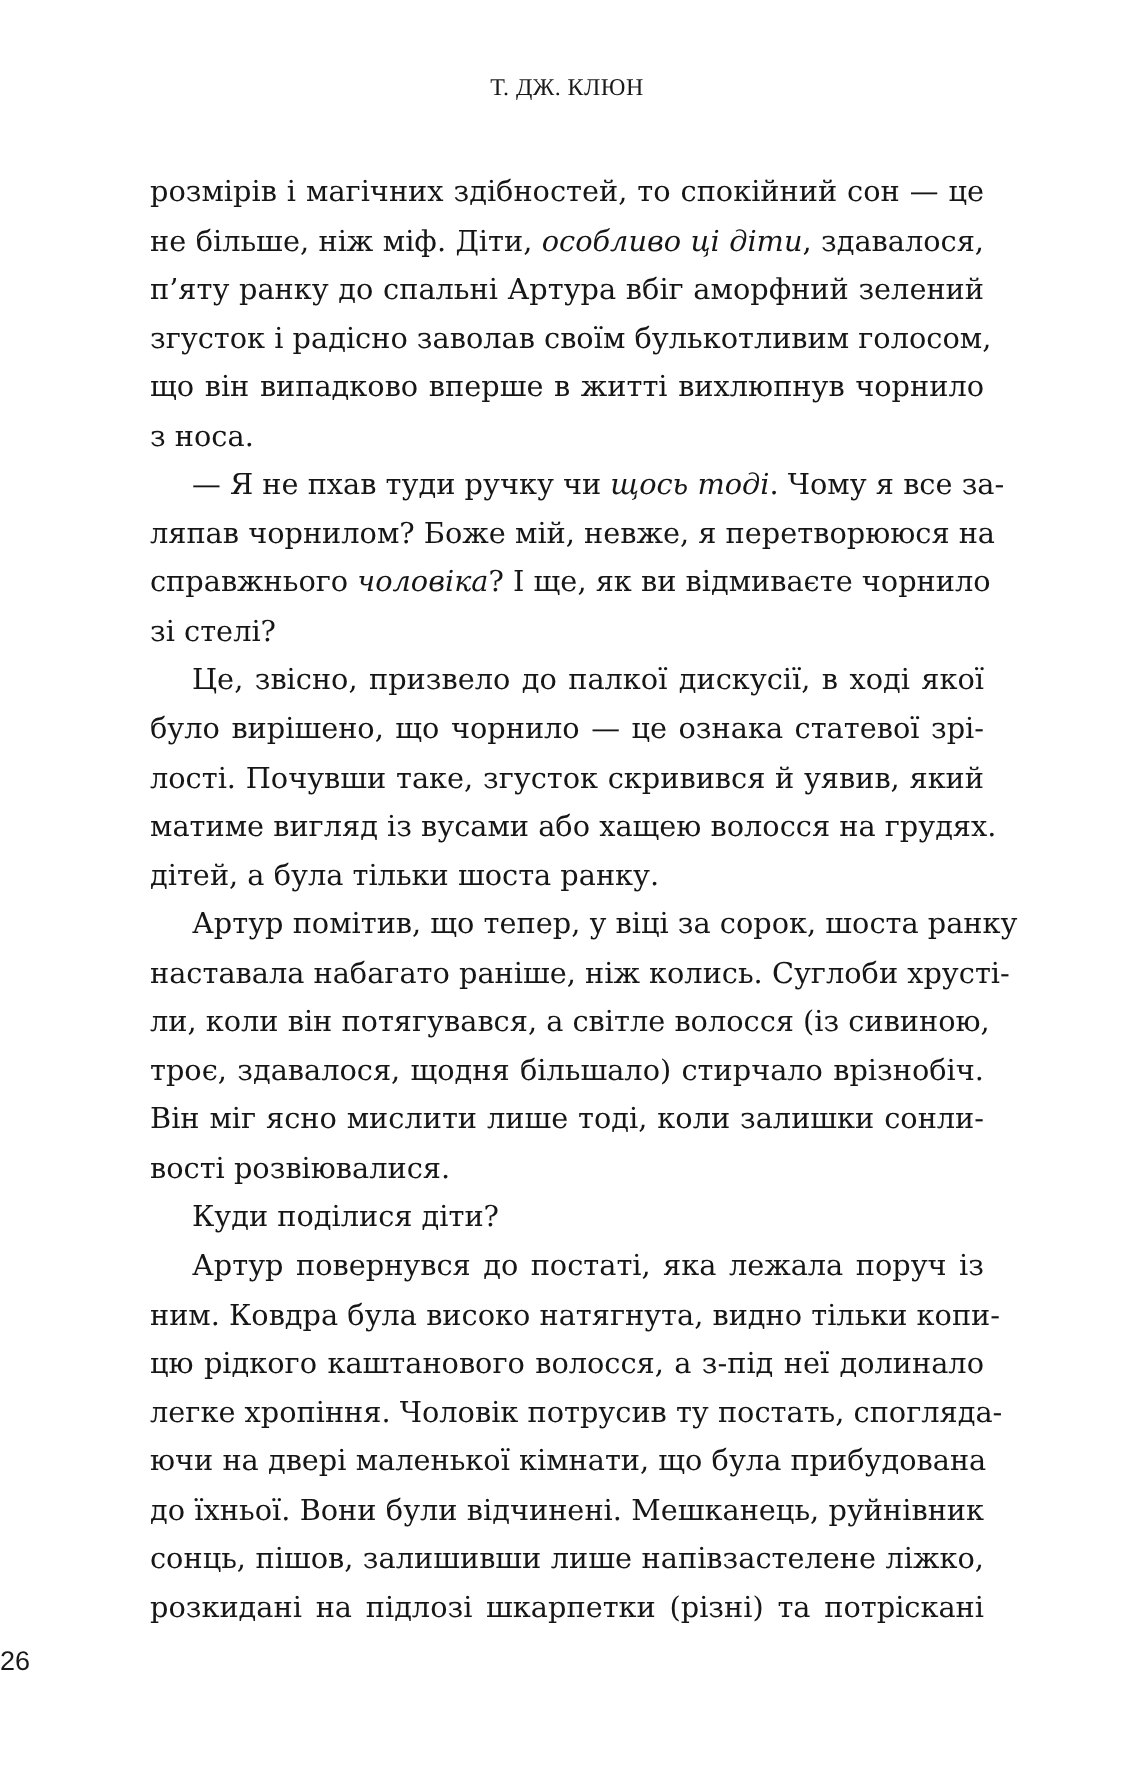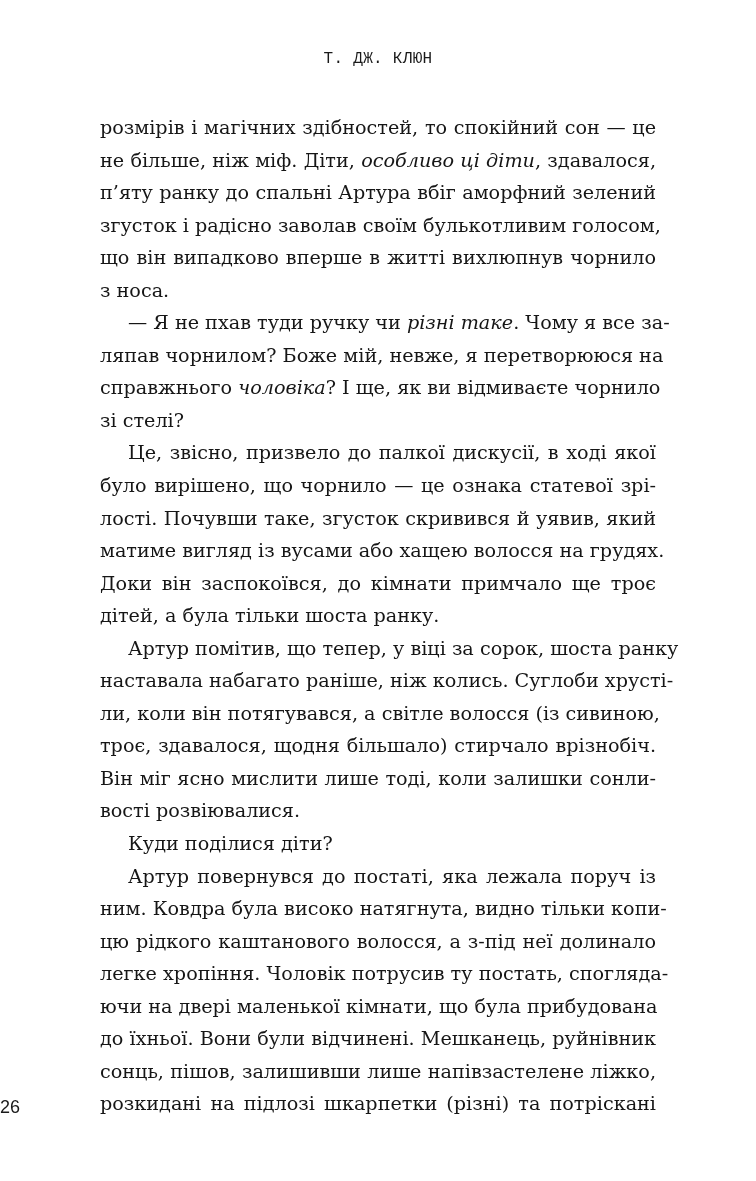--- a/index.html
+++ b/index.html
@@ -13,21 +13,21 @@
       position: relative;
       overflow: hidden;
       color: #1a1a1a;
     }
     .running-head {
       position: absolute;
       top: 50px;
       left: 0;
       width: 756px;
       text-align: center;
-      font-family: Liberation Mono, monospace;
+      font-family: Liberation Serif, serif;
       font-size: 16px;
       letter-spacing: 0.3px;
       color: #1a1a1a;
     }
     .text-block {
       position: absolute;
       top: 112px;
       left: 100px;
       width: 556px;
       font-family: "DejaVu Serif", serif;
@@ -68,29 +68,28 @@
 <div>
   <div class="running-head">Т. ДЖ. КЛЮН</div>
 
   <div class="text-block" id="text-block">
       <div class="line"><span>розмірів і магічних здібностей, то спокійний сон — це</span></div>
       <div class="line"><span>не більше, ніж міф. Діти, </span><i>особливо ці діти</i><span>, здавалося,</span></div>
       <div class="line"><span>п’яту ранку до спальні Артура вбіг аморфний зелений</span></div>
       <div class="line"><span>згусток і радісно заволав своїм булькотливим голосом,</span></div>
       <div class="line"><span>що він випадково вперше в житті вихлюпнув чорнило</span></div>
       <div class="line last"><span>з носа.</span></div>
-      <div class="line indent"><span>— Я не пхав туди ручку чи </span><i>різні таке</i><span>. Чому я все за-</span></div>
+      <div class="line indent"><span>— Я не пхав туди ручку чи </span><i>щось тоді</i><span>. Чому я все за-</span></div>
       <div class="line"><span>ляпав чорнилом? Боже мій, невже, я перетворююся на</span></div>
       <div class="line"><span>справжнього </span><i>чоловіка</i><span>? І ще, як ви відмиваєте чорнило</span></div>
       <div class="line last"><span>зі стелі?</span></div>
       <div class="line indent"><span>Це, звісно, призвело до палкої дискусії, в ході якої</span></div>
       <div class="line"><span>було вирішено, що чорнило — це ознака статевої зрі-</span></div>
       <div class="line"><span>лості. Почувши таке, згусток скривився й уявив, який</span></div>
       <div class="line"><span>матиме вигляд із вусами або хащею волосся на грудях.</span></div>
-      <div class="line"><span>Доки він заспокоївся, до кімнати примчало ще троє</span></div>
       <div class="line last"><span>дітей, а була тільки шоста ранку.</span></div>
       <div class="line indent"><span>Артур помітив, що тепер, у віці за сорок, шоста ранку</span></div>
       <div class="line"><span>наставала набагато раніше, ніж колись. Суглоби хрусті-</span></div>
       <div class="line"><span>ли, коли він потягувався, а світле волосся (із сивиною,</span></div>
       <div class="line"><span>троє, здавалося, щодня більшало) стирчало врізнобіч.</span></div>
       <div class="line"><span>Він міг ясно мислити лише тоді, коли залишки сонли-</span></div>
       <div class="line last"><span>вості розвіювалися.</span></div>
       <div class="line indent last"><span>Куди поділися діти?</span></div>
       <div class="line indent"><span>Артур повернувся до постаті, яка лежала поруч із</span></div>
       <div class="line"><span>ним. Ковдра була високо натягнута, видно тільки копи-</span></div>

